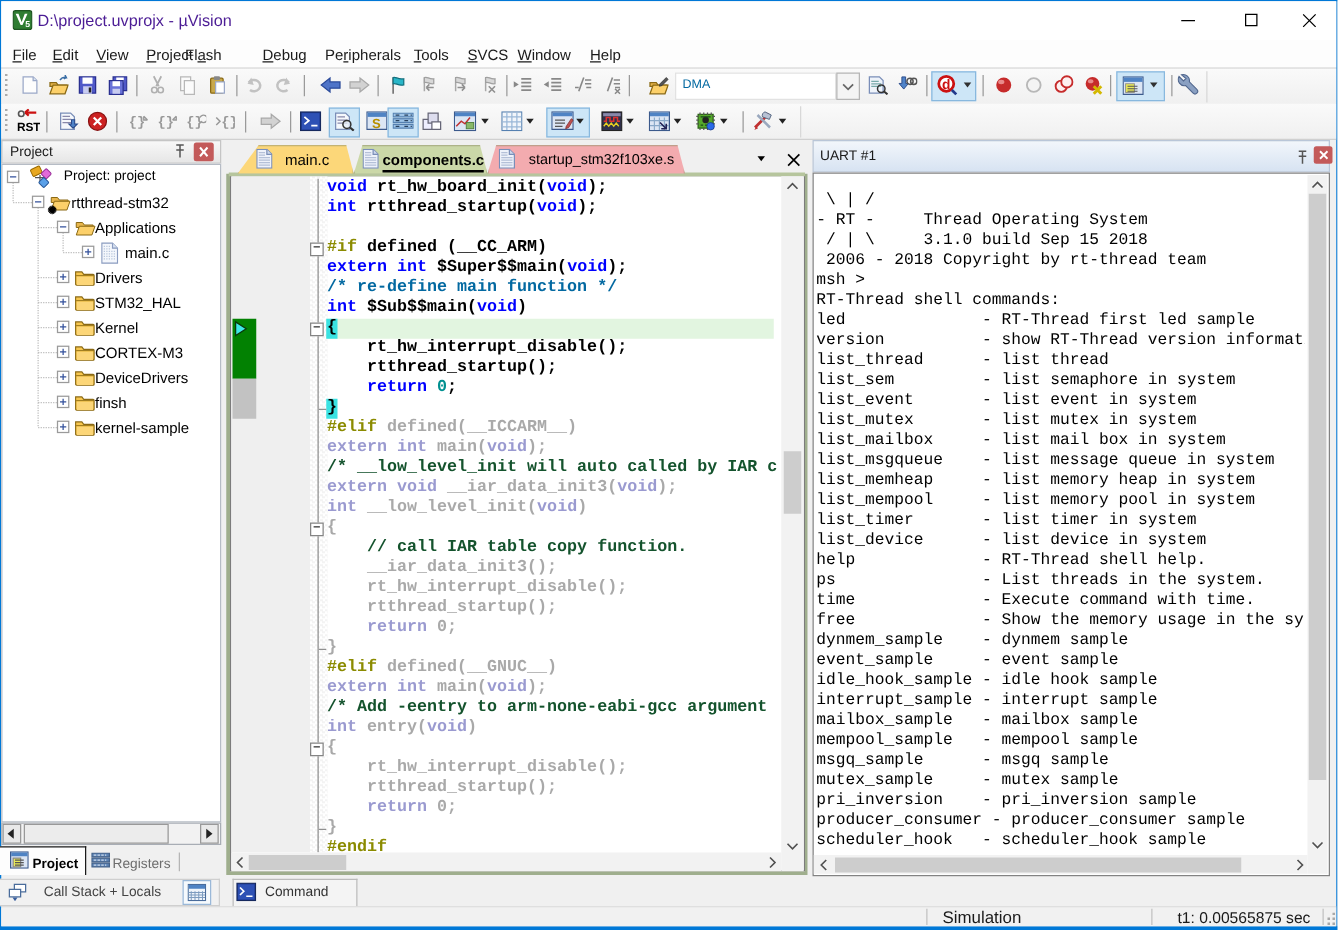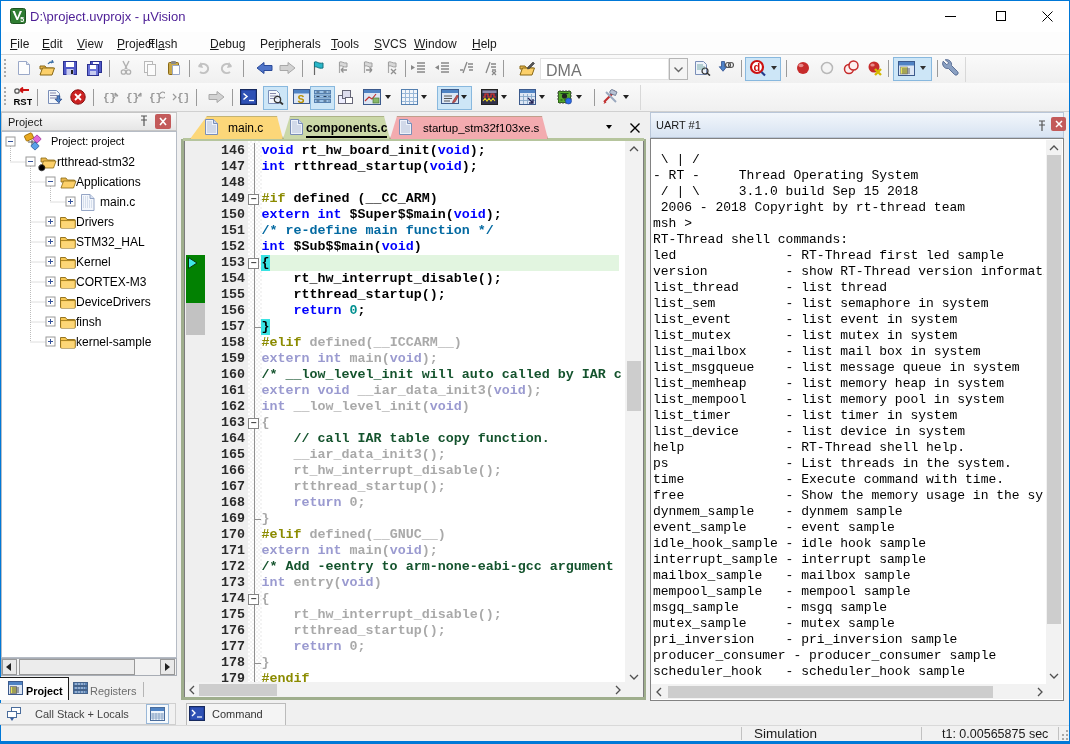--- a/index.html
+++ b/index.html
@@ -150,21 +150,21 @@
       <path d="M9 4 h5 M9 7 h5 M10 10 h4" stroke="#888" stroke-width="1.3"></path>
       <path d="M10 11 l4 4 m0 -4 l-4 4" stroke="#888" stroke-width="1.2"></path>
     </svg>
 <div class="sep1" style="left:503px"></div>
 <svg class="a" style="left:519px;top:60px" width="16" height="16">
       <path d="M1 6 h5 l1.5 2 h7 v1 h-13.5 z" fill="#e8b64c" stroke="#8a6914"></path>
       <path d="M1 15 L3.5 8 H15.5 L13 15 Z" fill="#fcd06a" stroke="#8a6914"></path>
       <path d="M9 7 L14 2 l1.5 1.5 L10.5 8.5 L8.5 9 Z" fill="#555" stroke="#333" stroke-width="0.6"></path>
     </svg>
 <div class="a" style="left:540px;top:58px;width:129px;height:22px;background:#fff;border:1px solid #e2e2e2"></div>
-<div class="a" style="left:546px;top:62px;font-size:16px;color:#737373">DMA</div>
+<div class="a" style="left:546px;top:62px;font-size:10px;color:#0369a1">DMA</div>
 <div class="a" style="left:669px;top:58px;width:19px;height:22px;background:#f4f4f4;border:1px solid #b5b5b5"></div>
 <svg class="a" style="left:673px;top:66px" width="11" height="8">
       <path d="M1.5 1.5 L5.5 5.5 L9.5 1.5" stroke="#666" stroke-width="1.4" fill="none"></path>
     </svg>
 <svg class="a" style="left:694px;top:60px" width="17" height="16">
       <path d="M1.5 1.5 h8 l3 3 v10 h-11 z" fill="#eef3fa" stroke="#7a8eb8"></path>
       <path d="M3 5 h6 M3 7 h8 M3 9 h8" stroke="#7aa" stroke-width="1"></path>
       <circle cx="11" cy="11" r="3" fill="none" stroke="#333" stroke-width="1.2"></circle>
       <path d="M13 13 l3 2.5" stroke="#333" stroke-width="1.6"></path>
     </svg>
@@ -503,54 +503,20 @@
  <div class="a" style="left:0;top:0;width:63px;height:541px;background:#efefef"></div>
  <div class="a" style="left:63px;top:0;width:14px;height:541px;background:repeating-conic-gradient(#f3f3f3 0% 25%,#ffffff 0% 50%) 0 0/4px 4px"></div>
  <div class="a" style="left:1px;top:114px;width:19px;height:48px;background:#028102"></div>
  <div class="a" style="left:1px;top:162px;width:19px;height:32px;background:#c2c2c2"></div>
  <svg class="a" style="left:2px;top:115px" width="12" height="14">
         <path d="M1.5 1.5 L10 7 L1.5 12.5 Z" fill="#40e8e8" stroke="#0a3a0a"></path>
       </svg>
  <div class="a" style="left:76px;top:114px;width:358px;height:16px;background:#e2f5e0"></div>
  <div class="a" style="left:76px;top:114px;width:9px;height:16px;background:#3ae2e2"></div>
  <div class="a" style="left:76px;top:178px;width:9px;height:16px;background:#3ae2e2"></div>
- <pre class="a" style="left:15px;top:2px;width:45px;text-align:right;font-size:13.3px;line-height:16px;font-weight:bold;color:#2a2a2a">146
-147
-148
-149
-150
-151
-152
-153
-154
-155
-156
-157
-158
-159
-160
-161
-162
-163
-164
-165
-166
-167
-168
-169
-170
-171
-172
-173
-174
-175
-176
-177
-178
-179</pre>
  <div class="a" style="left:69px;top:2px;width:1px;height:539px;background:#909090"></div>
  <div class="a" style="left:70px;top:186px;width:6px;height:1px;background:#909090"></div>
  <div class="a" style="left:70px;top:378px;width:6px;height:1px;background:#909090"></div>
  <div class="a" style="left:70px;top:522px;width:6px;height:1px;background:#909090"></div>
  <div class="fb" style="top:53px">−</div>
  <div class="fb" style="top:117px">−</div>
  <div class="fb" style="top:277px">−</div>
  <div class="fb" style="top:453px">−</div>
  <pre class="a" style="left:76.5px;top:2px;font-size:13.35px;line-height:16px;font-weight:bold;color:#000"><span class="k">void</span> rt_hw_board_init(<span class="k">void</span>);
 <span class="k">int</span> rtthread_startup(<span class="k">void</span>);

